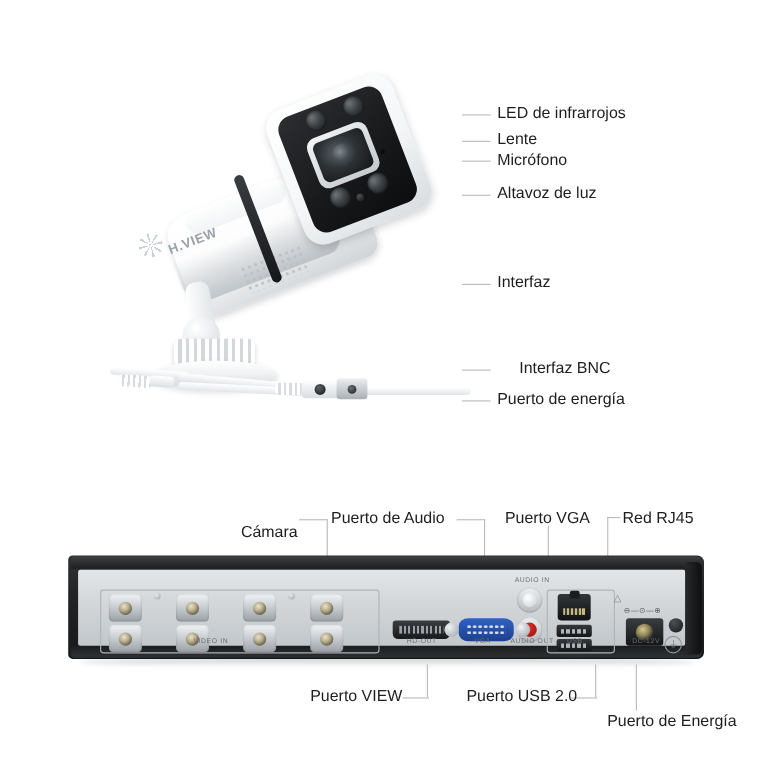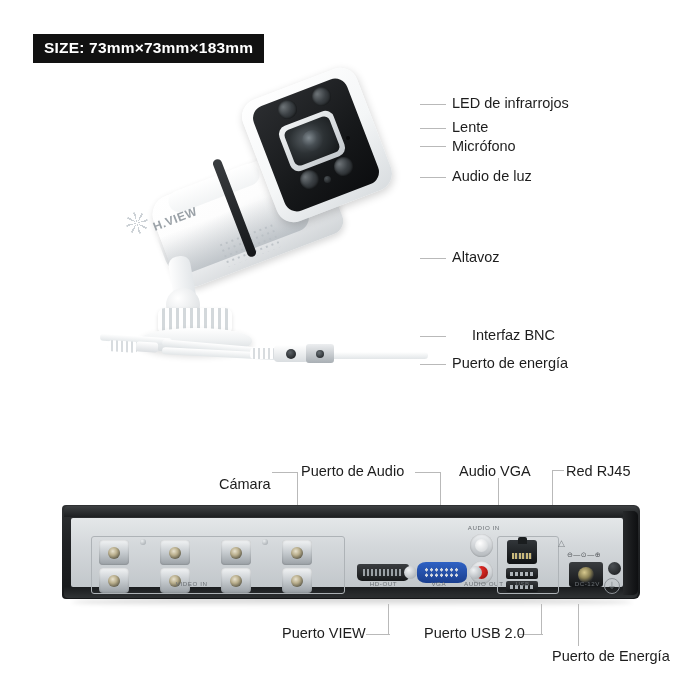--- a/index.html
+++ b/index.html
@@ -372,21 +372,20 @@
     font-size:6.5px; color:#6b7075;
     letter-spacing:.6px; white-space:nowrap;
     transform:scale(.95);
   }
 </style>
 </head>
 <body>
 
 <div id="stage">
 
-  <div class="size-banner" id="banner-cam">SIZE: 73mm×73mm×183mm</div>
 
   <div id="camera-art">
     <div class="cam-body"></div>
     <div class="cam-body-shade"></div>
     <div class="cam-topstripe"></div>
     <div class="cam-grille"></div>
     <div class="cam-sunburst"></div>
     <div class="cam-logo">H.VIEW</div>
     <div class="cam-sidetrim"></div>
     <div class="cam-face"></div>
@@ -422,29 +421,29 @@
   <div class="lead h" style="left:420px; top:128px; width:26px;"></div>
   <div class="lead h" style="left:420px; top:146px; width:26px;"></div>
   <div class="lead h" style="left:420px; top:177px; width:26px;"></div>
   <div class="lead h" style="left:420px; top:258px; width:26px;"></div>
   <div class="lead h" style="left:420px; top:336px; width:26px;"></div>
   <div class="lead h" style="left:420px; top:364px; width:26px;"></div>
 
   <div class="callout" style="left:452px; top:96px;">LED de infrarrojos</div>
   <div class="callout" style="left:452px; top:120px;">Lente</div>
   <div class="callout" style="left:452px; top:139px;">Micrófono</div>
-  <div class="callout" style="left:452px; top:169px;">Audio de luz</div>
-  <div class="callout" style="left:452px; top:250px;">Altavoz</div>
+  <div class="callout" style="left:452px; top:169px;">Altavoz de luz</div>
+  <div class="callout" style="left:452px; top:250px;">Interfaz</div>
   <div class="callout" style="left:472px; top:328px;">Interfaz BNC</div>
   <div class="callout" style="left:452px; top:356px;">Puerto de energía</div>
 
 
   <div class="callout" style="left:219px; top:477px;">Cámara</div>
   <div class="callout" style="left:301px; top:464px;">Puerto de Audio</div>
-  <div class="callout" style="left:459px; top:464px;">Audio VGA</div>
+  <div class="callout" style="left:459px; top:464px;">Puerto VGA</div>
   <div class="callout" style="left:566px; top:464px;">Red RJ45</div>
 
   <div class="lead h" style="left:272px; top:472px; width:26px;"></div>
   <div class="lead v" style="left:297px; top:472px; height:38px;"></div>
 
   <div class="lead h" style="left:415px; top:472px; width:26px;"></div>
   <div class="lead v" style="left:440px; top:472px; height:38px;"></div>
 
   <div class="lead v" style="left:498px; top:478px; height:32px;"></div>
 

